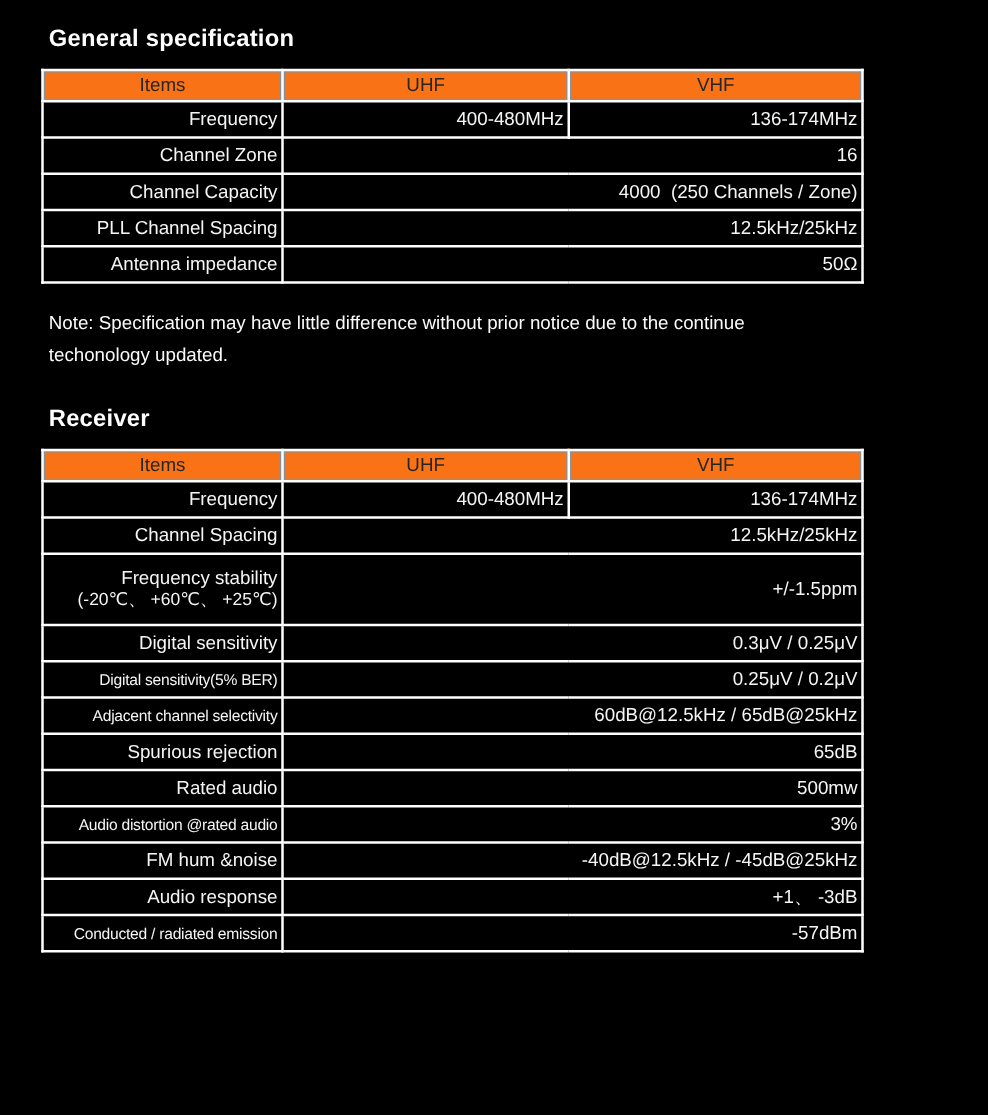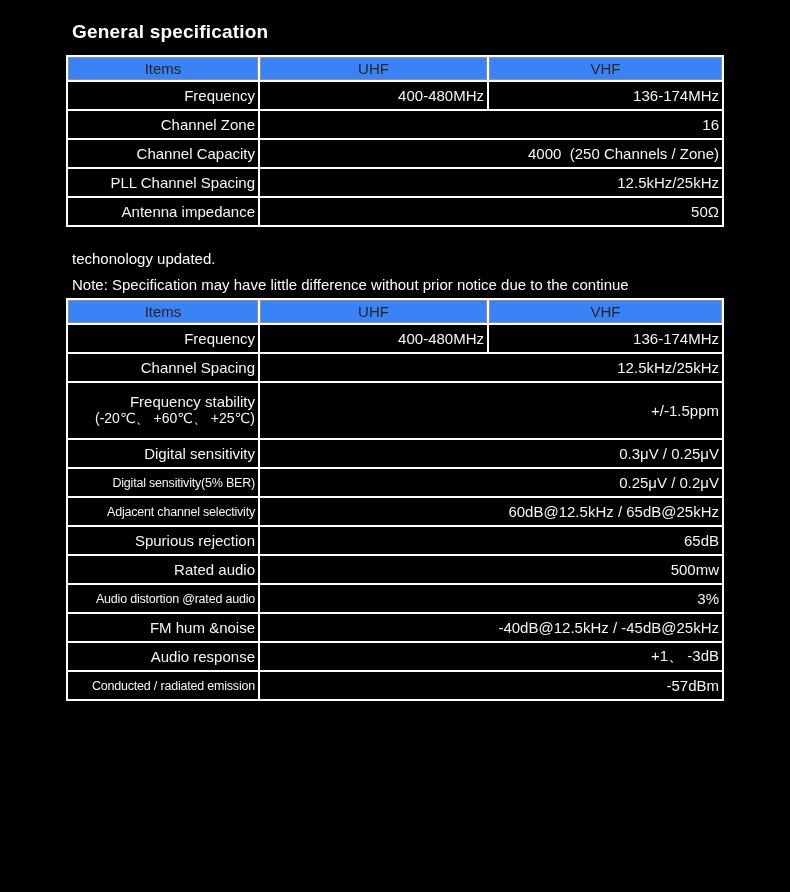--- a/index.html
+++ b/index.html
@@ -1,33 +1,33 @@
 <!DOCTYPE html>
 <html><head>
 <meta charset="utf-8">
 <style>
   html, body { margin: 0; padding: 0; background: #000000; }
   body {
     width: 790px; height: 892px;
     font-family: "Liberation Sans", "DejaVu Sans", sans-serif;
     color: #f5f5f5;
   }
-  .page { padding: 21px 0 0 66px; }
+  .page { padding: 21px 0 0 33px; }
   .sec-title {
     color: #ffffff; font-size: 19px; font-weight: 700;
     margin: 0 0 12px 6px; letter-spacing: 0.2px;
   }
   .receiver-title { margin-top: 27px; }
   .spec-table {
     border-collapse: collapse; width: 656px; table-layout: fixed;
     background: #000000;
   }
   .c-items { width: 192px; } .c-uhf { width: 229px; } .c-vhf { width: 235px; }
   .spec-table th {
-    background: #3b82f6; color: #262626; font-weight: 400; font-size: 15px;
+    background: #f97316; color: #262626; font-weight: 400; font-size: 15px;
     height: 23px; border: 2px solid #ffffff; padding: 0 3px;
     box-shadow: inset 0 0 0 1px #87929a;
   }
   .spec-table td {
     border: 2px solid #ffffff; color: #f5f5f5; font-size: 15px;
     text-align: right; height: 27px; padding: 0 3px;
     white-space: nowrap; overflow: hidden;
   }
   .spec-table tr.tall td { height: 55px; }
   .spec-table td.narrow { font-size: 12.5px; letter-spacing: -0.2px; }
@@ -78,26 +78,27 @@
             <td colspan="2">12.5kHz/25kHz</td>
           </tr>
           <tr>
             <td>Antenna impedance</td>
             <td colspan="2">50Ω</td>
           </tr>
         </tbody>
     </table>
 
     <p class="note">
+      <span class="note-line">Note: Specification may have little difference without prior notice due to the continue</span>
       <span class="note-line">techonology updated.</span>
-      <span class="note-line">Note: Specification may have little difference without prior notice due to the continue</span>
     </p>
   </section>
 
   <section>
+    <h2 class="sec-title receiver-title">Receiver</h2>
 
     <table class="spec-table">
       <colgroup>
         <col class="c-items">
           <col class="c-uhf">
           <col class="c-vhf">
       </colgroup>
       <thead>
           <tr>
             <th>Items</th>

